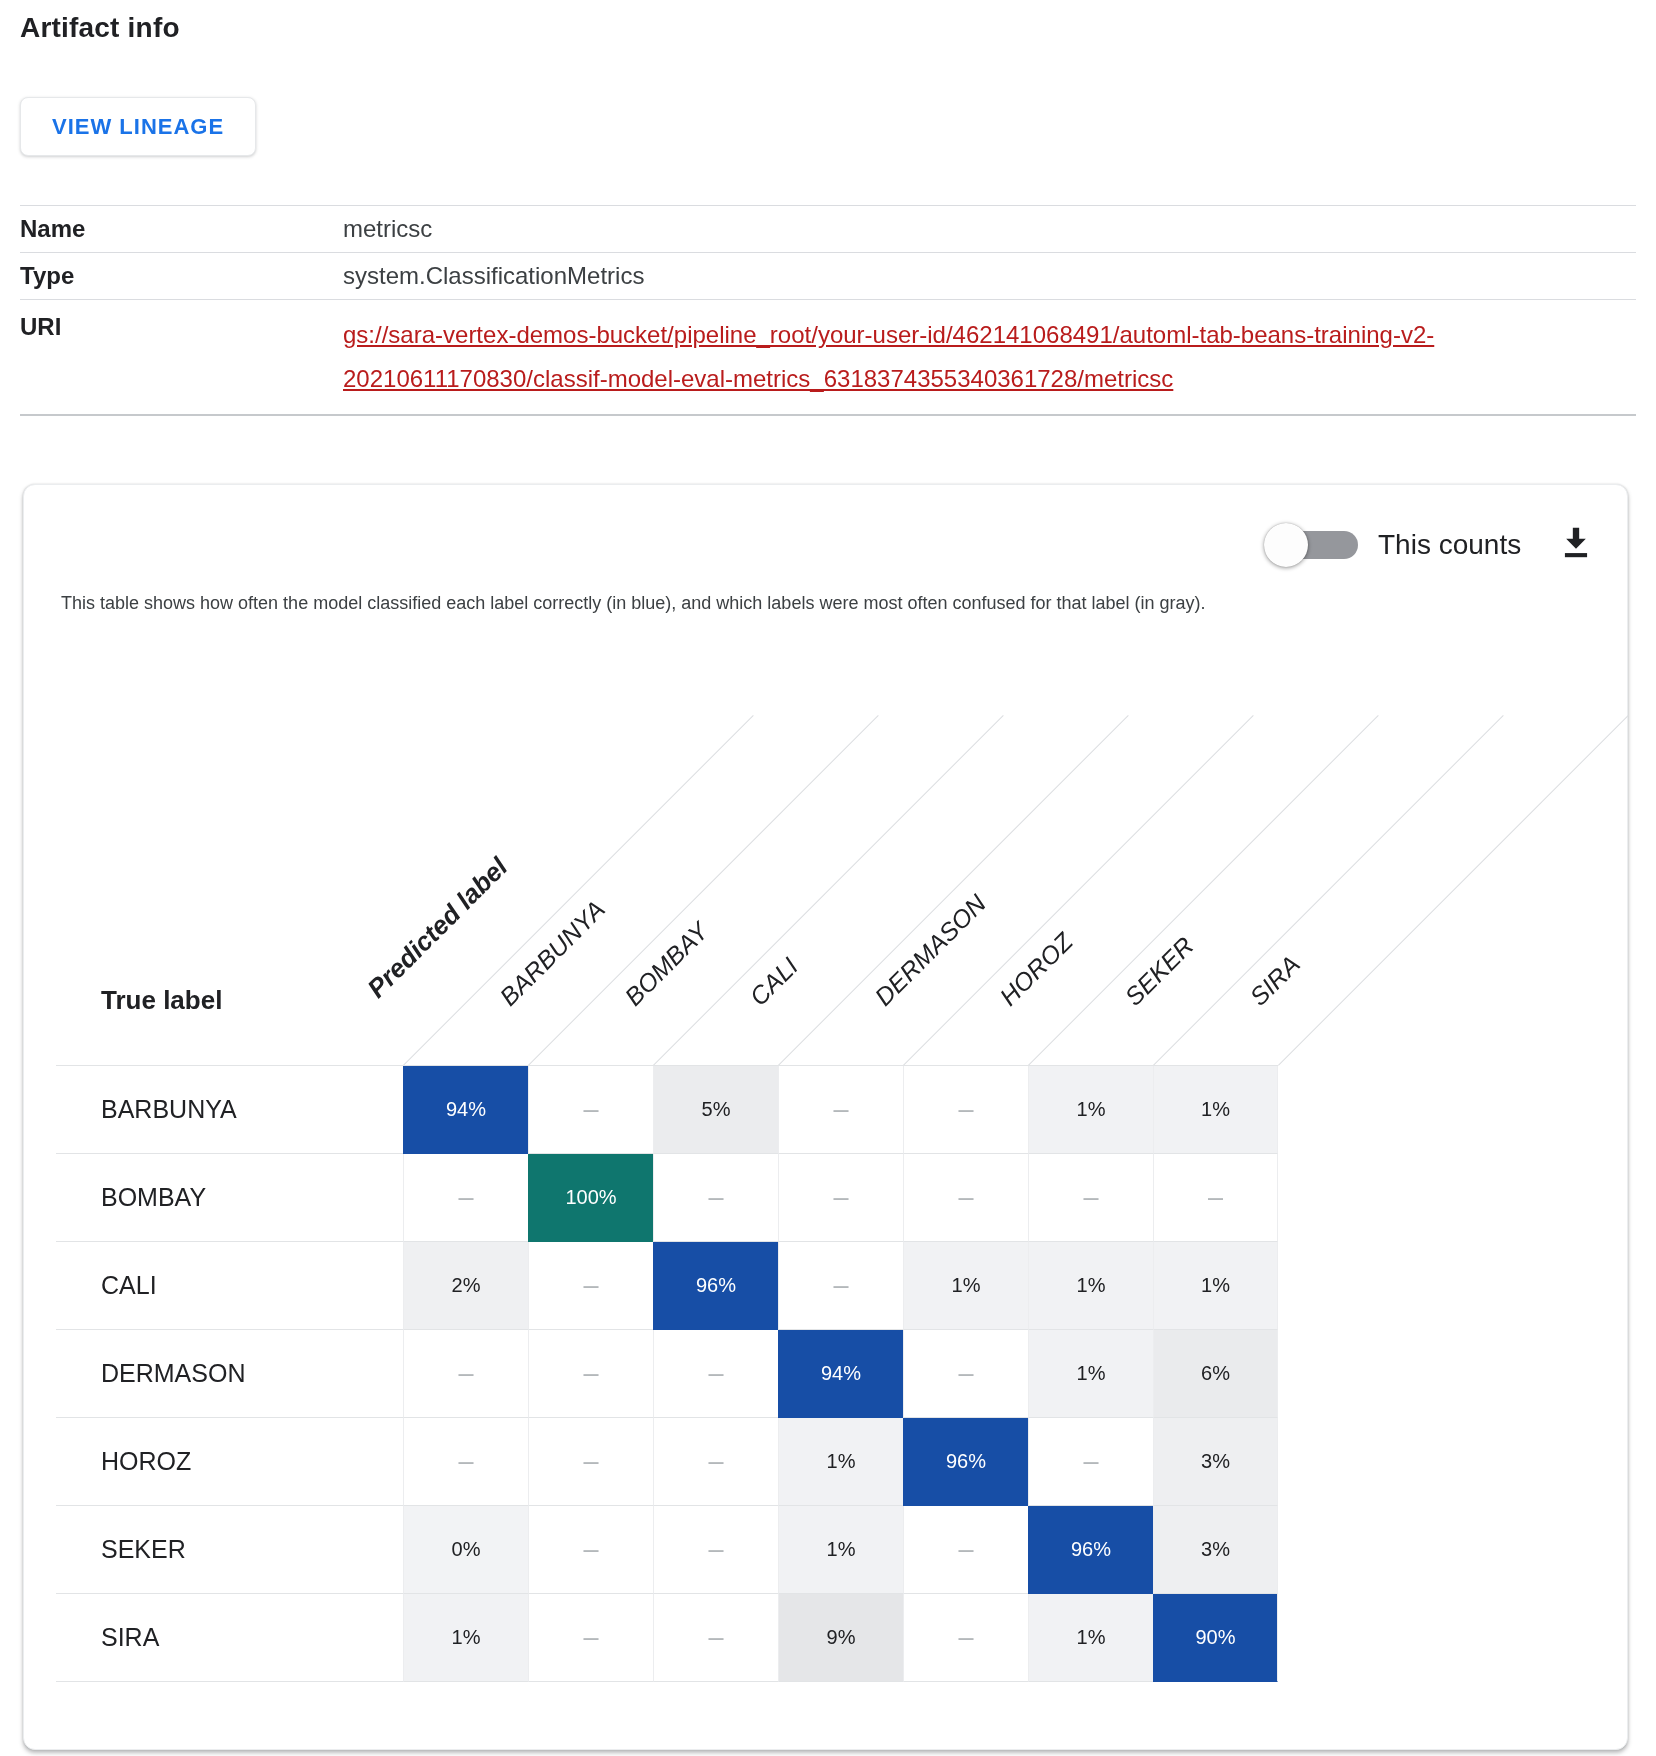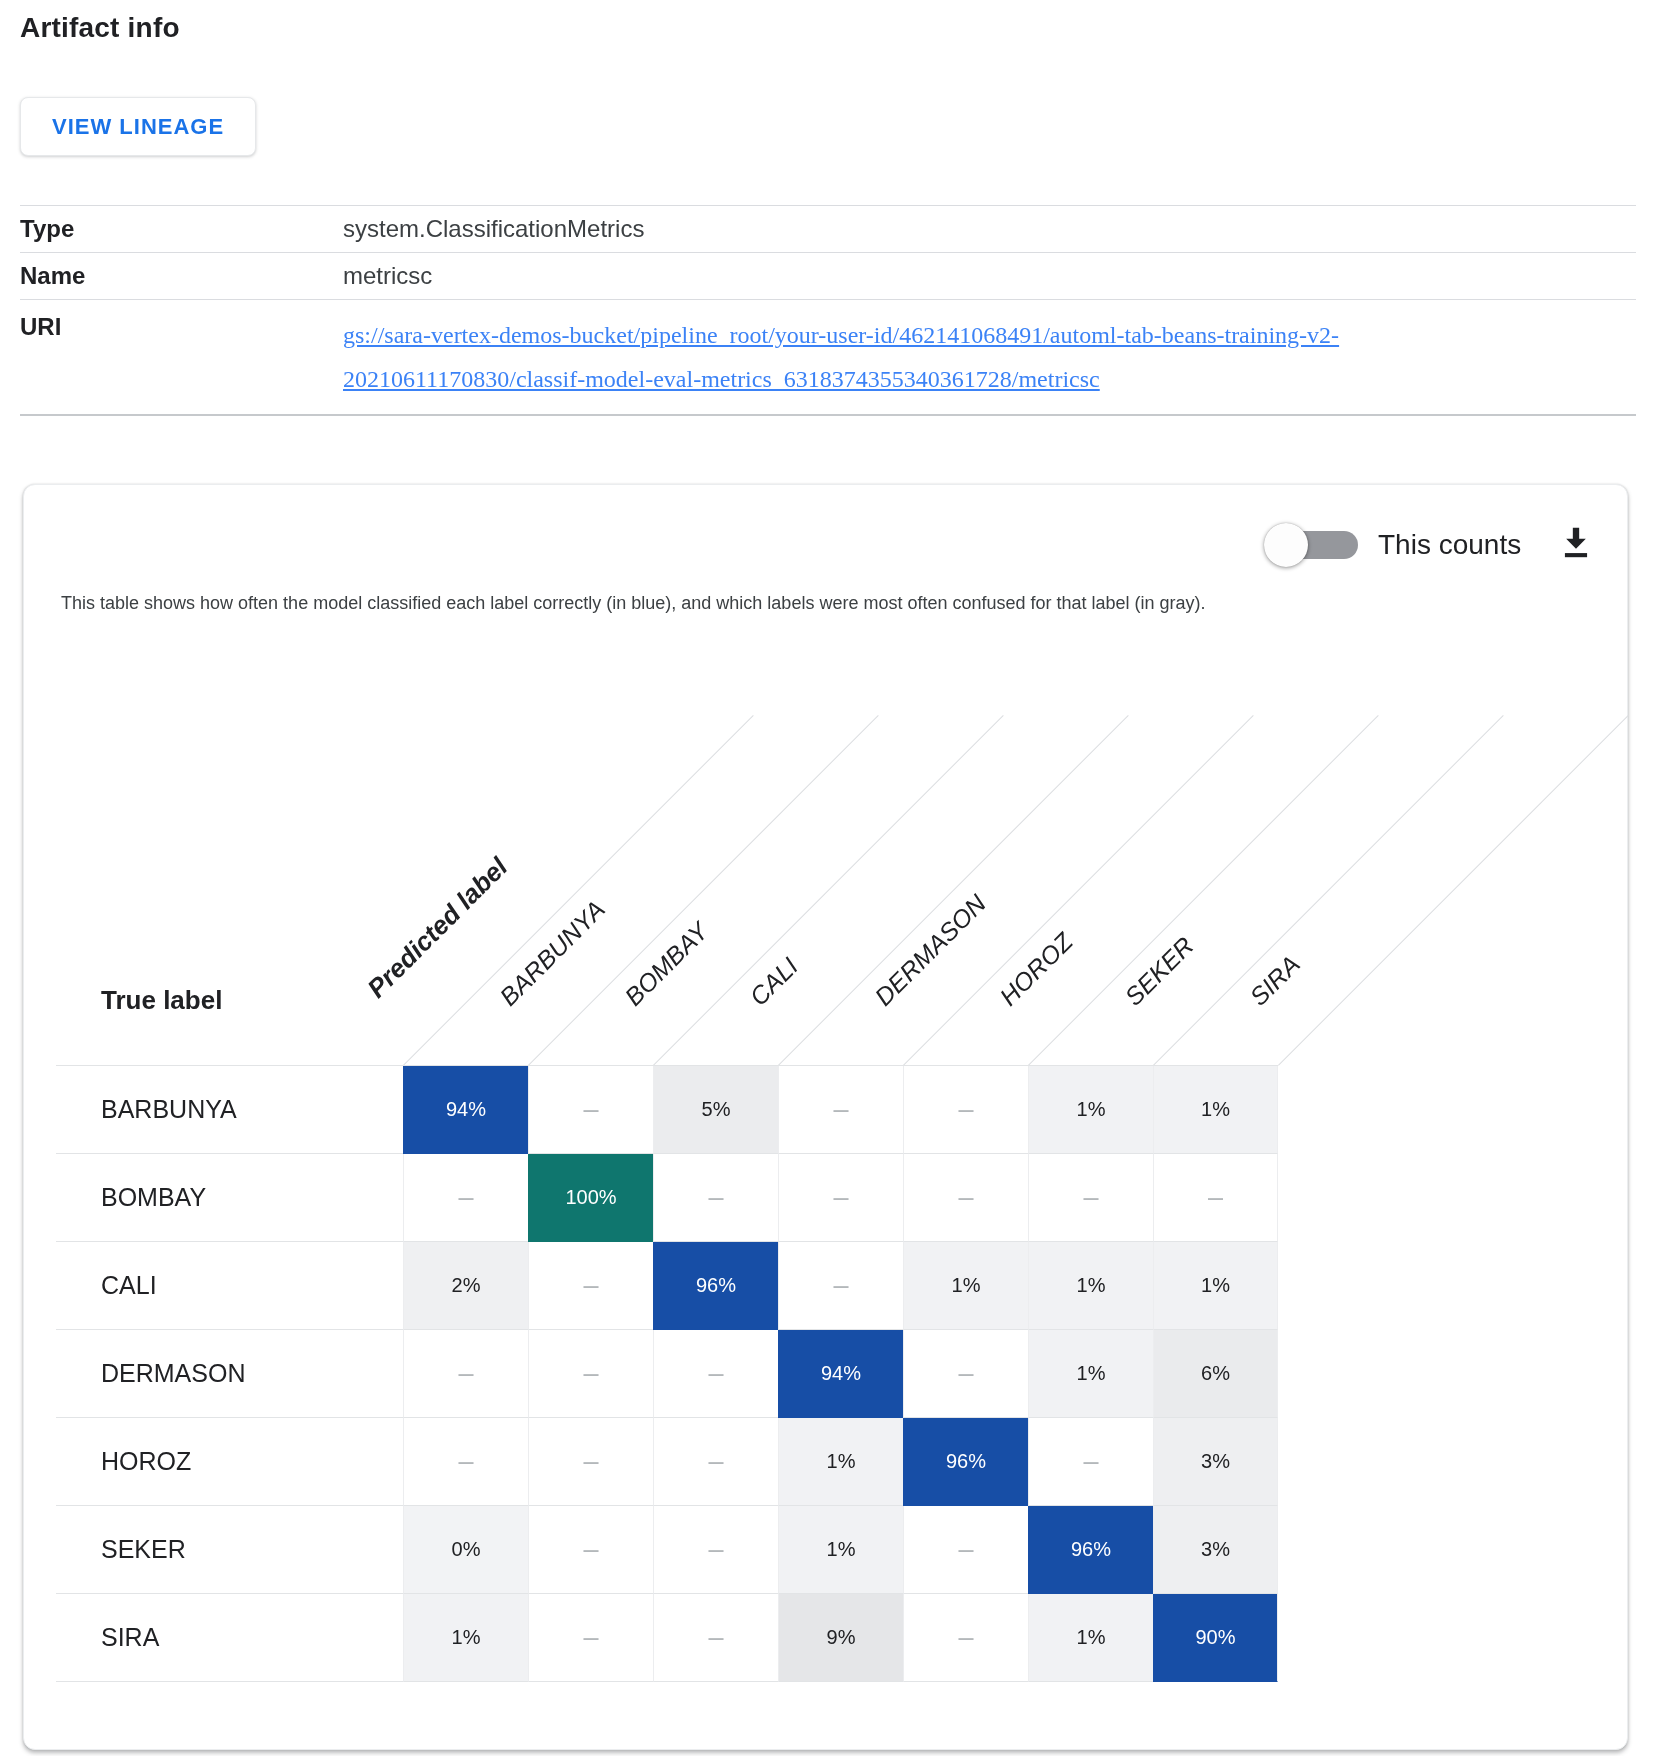--- a/index.html
+++ b/index.html
@@ -16,21 +16,21 @@
     box-shadow:0 1px 3px rgba(60,64,67,.25);
     color:#1a73e8; font-family:"Liberation Sans",sans-serif;
     font-size:22px; font-weight:700; letter-spacing:1px; cursor:pointer; }
 
   #artifact-table { left:20px; top:205px; width:1616px; border-top:1px solid #dadce0; }
   .info-row { display:flex; align-items:center; border-bottom:1px solid #dadce0;
     min-height:47px; font-size:24px; }
   .info-row:last-child { border-bottom:2px solid #c6c9cc; padding:13px 0; align-items:flex-start; }
   .info-label { width:323px; flex:0 0 323px; font-weight:700; color:#202124; }
   .info-value { color:#3c4043; }
-  .info-value a { color:#3b82f6; text-decoration:underline;font-family:Liberation Serif, serif; }
+  .info-value a { color:#b91c1c; text-decoration:underline; }
   .uri-wrap { max-width:1113px; line-height:44px; overflow-wrap:break-word; word-break:break-word; }
 
   
   #cm-card { left:23px; top:484px; width:1605px; height:1266px;
     background:#fff; border:1px solid #ebedef; border-radius:12px;
     box-shadow:0 3px 4px rgba(60,64,67,.35), 0 0 2px rgba(60,64,67,.2); }
 
   #cm-title { left:37px; top:33px; font-size:40px; font-weight:700; letter-spacing:.2px; }
 
   
@@ -73,26 +73,26 @@
 </style>
 </head>
 <body>
 
 <h1 class="abs" id="page-title">Artifact info</h1>
 
 <button class="abs" id="view-lineage-btn">VIEW LINEAGE</button>
 
 <div class="abs" id="artifact-table">
     <div class="info-row">
+      <div class="info-label">Name</div>
+      <div class="info-value">metricsc</div>
+    </div>
+    <div class="info-row">
       <div class="info-label">Type</div>
       <div class="info-value">system.ClassificationMetrics</div>
-    </div>
-    <div class="info-row">
-      <div class="info-label">Name</div>
-      <div class="info-value">metricsc</div>
     </div>
     <div class="info-row">
       <div class="info-label">URI</div>
       <div class="info-value uri-wrap"><a href="#">gs://sara-vertex-demos-bucket/pipeline_root/your-user-id/462141068491/automl-tab-beans-training-v2-20210611170830/classif-model-eval-metrics_6318374355340361728/metricsc</a></div>
     </div>
   </div>
 
 <div class="abs" id="cm-card">
 
   <div class="abs" id="item-counts-toggle" role="switch" aria-checked="false">

